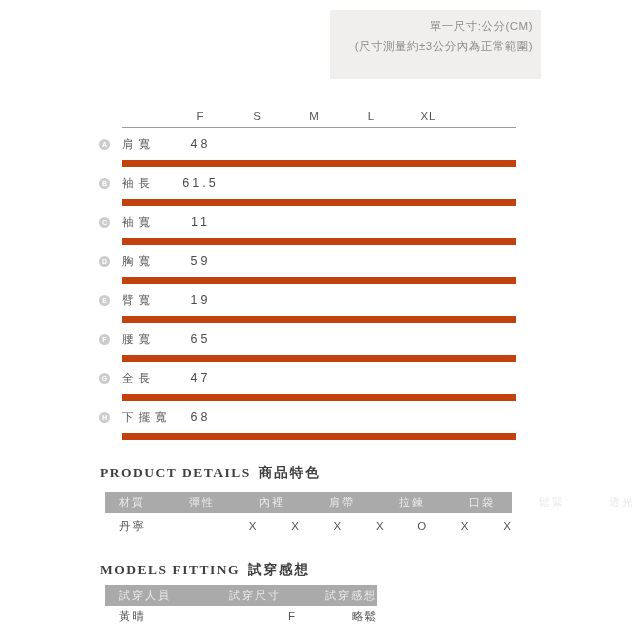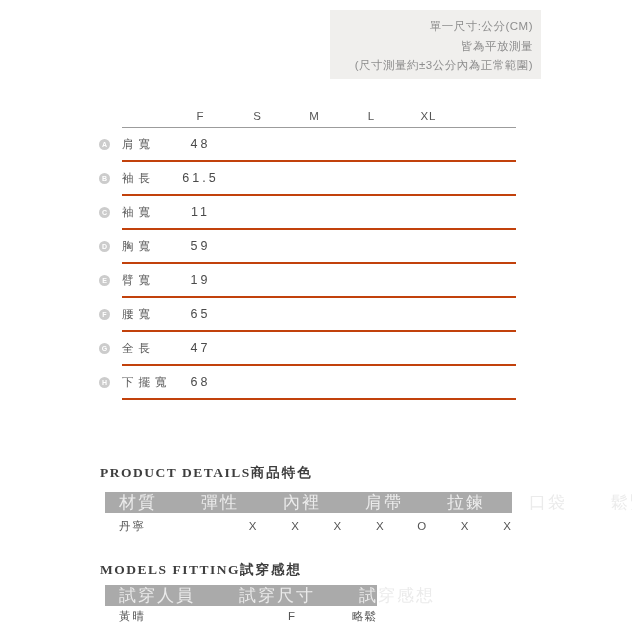--- a/index.html
+++ b/index.html
@@ -12,65 +12,64 @@
   
   .note-box {
     position:absolute; left:330px; top:10px; width:211px; height:69px;
     background:#f0efed; box-sizing:border-box; padding:7px 8px 0 0;
     text-align:right; color:#8e8e8e; font-size:11.5px; line-height:19.5px;
     letter-spacing:0.5px;
   }
 
   
   .size-table { position:absolute; left:122px; top:104px; width:394px; font-size:11.5px; color:#5a5a5a; }
-  .st-row { position:relative; display:flex; align-items:center; height:32px; border-bottom:2px solid #c2410c; }
+  .st-row { position:relative; display:flex; align-items:center; height:32px; border-bottom:7px solid #c2410c; }
   .st-head { height:23px; border-bottom:1px solid #9c9c9c; color:#555; }
   .c-label { width:50px; letter-spacing:5px; white-space:nowrap; }
   .c-size  { width:57px; text-align:center; letter-spacing:1px; }
   .c-fill  { flex:1; }
   .val { font-size:12.5px; color:#4b4b4b; letter-spacing:3px; }
   .circ {
     position:absolute; left:-23px; top:50%; margin-top:-5.5px;
     width:11px; height:11px; border-radius:50%; background:#cccccc;
     color:#ffffff; font-size:7px; line-height:11px; text-align:center;
     font-weight:bold; letter-spacing:0;
   }
 
   
   .section-title { position:absolute; left:100px; font-size:13.5px; font-weight:bold; color:#3e3e3e; white-space:nowrap; }
   .t-en { font-family:"Liberation Serif","DejaVu Serif",serif; letter-spacing:1.5px;margin-top:30px; }
-  .t-zh { margin-left:0; letter-spacing:2px; }
+  .t-zh { margin-left:8px; letter-spacing:2px; }
   #pd-title { top:464px; }
   #mf-title { top:561px; }
 
   
   .bar {
     position:absolute; left:105px; height:21px; display:flex; align-items:center;
-    background:#aaaaaa; color:#ebebeb; font-size:17px;gap:44px;
+    background:#aaaaaa; color:#ebebeb; font-size:11px;gap:44px;
   }
   #pd-bar { top:492px; width:407px; }
   #mf-bar { top:585px; width:272px; }
   .cell-first { width:110px; box-sizing:border-box; padding-left:14px; letter-spacing:2px; white-space:nowrap; }
   .cell { flex:1; text-align:right; letter-spacing:2px; white-space:nowrap; }
 
   .vrow {
     position:absolute; left:105px; height:26px; display:flex; align-items:center;
     color:#555555; font-size:11.5px;
   }
   #pd-vals { top:513px; width:407px; }
   #mf-vals { top:603px; width:272px; }
   .vrow .cell { letter-spacing:1px; }
   .vrow .cell-first { letter-spacing:2px; }
 </style>
 </head>
 <body>
 
 <div class="note-box">
   <div>單一尺寸:公分(CM)</div>
-  <div>皆為平放測量</div>
   <div>(尺寸測量約±3公分內為正常範圍)</div>
 </div>
 
 <div class="size-table">
   <div class="st-row st-head">
     <div class="c-label"></div>
     <div class="c-size">F</div>
     <div class="c-size">S</div>
     <div class="c-size">M</div>
     <div class="c-size">L</div>

